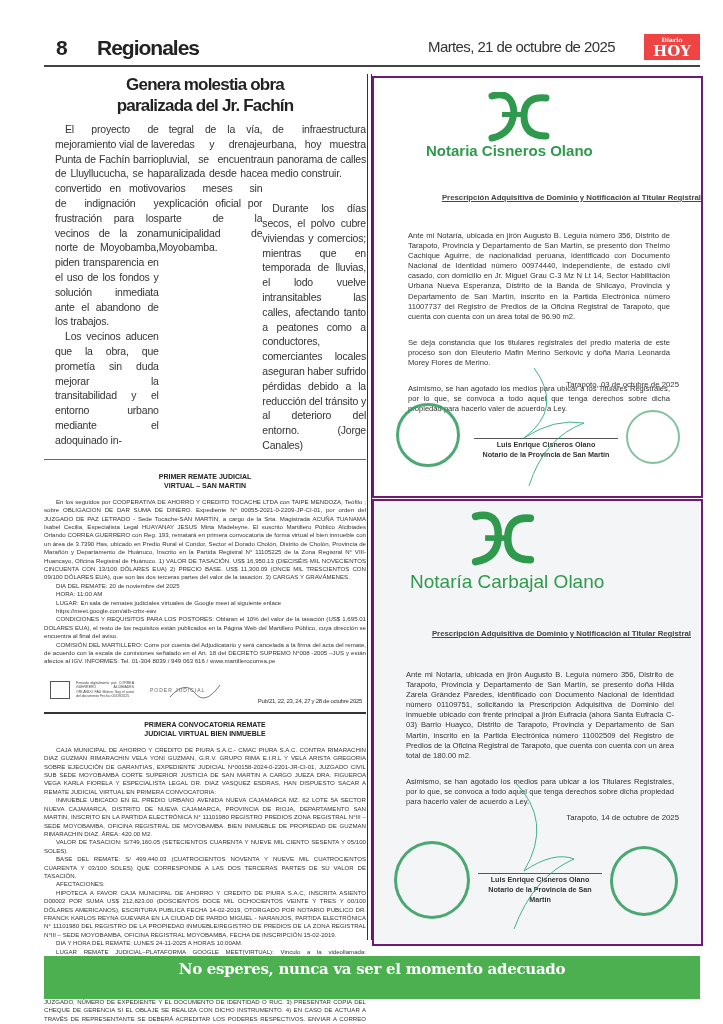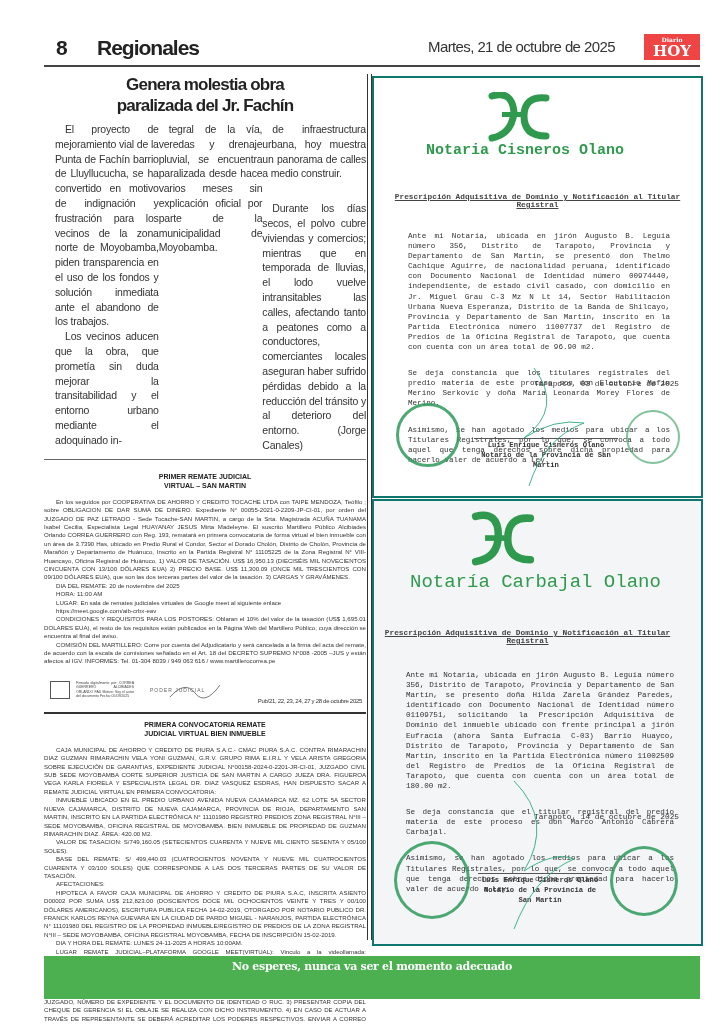--- a/index.html
+++ b/index.html
@@ -24,35 +24,35 @@
   .notice .title{text-align:center;font-weight:bold;font-size:7px;line-height:9px;margin:12px 0 8px;color:#222;}
   .notice p{margin:0;text-indent:12px;}
   .sigrow{display:flex;align-items:center;height:40px;margin-top:4px;position:relative;}
   .stamp{width:18px;height:16px;border:1px solid #555;margin-left:6px;}
   .stamptxt{font-size:3.5px;line-height:4.5px;margin-left:6px;width:58px;color:#444;}
   .pj{font-size:5px;margin-left:16px;color:#666;letter-spacing:1px;}
   .pub{position:absolute;right:4px;bottom:4px;font-size:6px;letter-spacing:-0.3px;}
   .sep2{height:2px;background:#333;margin-top:2px;}
 
   .vline{position:absolute;left:367px;top:74px;width:3px;height:866px;border-left:1px solid #333;border-right:1px solid #333;}
-  .ad{position:absolute;left:372px;width:327px;border:2px solid #0f766e;background:#fff;font-family:Liberation Mono, monospace;color:#333;}
+  .ad{position:absolute;left:372px;width:327px;border:2px solid #701a75;background:#fff;font-family:Liberation Sans, sans-serif;color:#333;}
   .ad1{top:76px;height:418px;}
   .ad2{top:499px;height:443px;background:#f4f5f7;}
   .ad .lg{position:absolute;left:0;width:100%;}
   .brand{position:absolute;color:#2f9a4d;font-weight:bold;font-size:15px;}
-  .adtitle{position:absolute;left:0;width:100%;text-align:center;font-weight:bold;font-size:7.8px;text-decoration:underline;color:#444;}
+  .adtitle{position:absolute;left:0;width:100%;text-align:right;font-weight:bold;font-size:7.8px;text-decoration:underline;color:#444;}
   .adbody{position:absolute;left:34px;width:262px;font-size:7.6px;line-height:10.1px;text-align:justify;}
   .adbody p{margin:16px 0 2px 0;}
   .adplace{position:absolute;right:22px;font-size:7.8px;}
   .signame{position:absolute;left:100px;width:144px;text-align:center;font-weight:bold;font-size:7.2px;line-height:10px;border-top:1px solid #555;padding-top:1px;}
   .seal{position:absolute;border-radius:50%;border:3px solid #2e9a5a;opacity:.85;}
   .seal.inner{border-width:2px;}
 
   .banner{position:absolute;left:44px;top:956px;width:656px;height:43px;background:#4caf50;}
-  .banner span{display:block;text-align:center;color:#fff;font-family:"DejaVu Serif",serif;font-weight:bold;font-size:11px;padding-top:4px;letter-spacing:-0.3px;}
+  .banner span{display:block;text-align:center;color:#fff;font-family:"DejaVu Serif",serif;font-weight:bold;font-size:15px;padding-top:4px;letter-spacing:-0.3px;}
 </style>
 </head>
 <body>
 
 <div class="hdr">
   <span class="pg">8</span>
   <span class="sec">Regionales</span>
   <span class="date">Martes, 21 de octubre de 2025</span>
   <div class="logo">
     <span class="d">Diario</span>
@@ -153,21 +153,20 @@
 <div class="ad ad2">
   <svg class="lg" style="top:10px;left:96px;width:66px;height:56px" viewBox="0 0 70 56">
     <path d="M6 4 Q30 -2 30 24 Q30 48 6 52" stroke="#2f9a4d" stroke-width="8" fill="none" stroke-linecap="round"></path>
     <path d="M64 6 Q40 4 40 28 Q40 50 64 50" stroke="#2f9a4d" stroke-width="8" fill="none" stroke-linecap="round"></path>
     <rect x="16" y="24" width="24" height="6" fill="#2f9a4d"></rect>
   </svg>
   <div class="brand" style="top:70px;left:36px;font-size:19px;font-weight:normal">Notaría Carbajal Olano</div>
   <div class="adtitle" style="top:128px;left:-10px">Prescripción Adquisitiva de Dominio y Notificación al Titular Registral</div>
   <div class="adbody" style="top:153px;left:32px;width:268px">
     <p>Ante mi Notaría, ubicada en jirón Augusto B. Leguía número 356, Distrito de Tarapoto, Provincia y Departamento de San Martín, se presento doña Hilda Zarela Grández Paredes, identificado con Documento Nacional de Identidad número 01109751, solicitando la Prescripción Adquisitiva de Dominio del inmueble ubicado con frente principal a jirón Eufracia (ahora Santa Eufracia C-03) Barrio Huayco, Distrito de Tarapoto, Provincia y Departamento de San Martín, inscrito en la Partida Electrónica número 11002509 del Registro de Predios de la Oficina Registral de Tarapoto, que cuenta con cuenta con un área total de 180.00 m2.</p>
-    <p>Se deja constancia que el titular registral del predio materia de este proceso es don Marco Antonio Cabrera Carbajal.</p>
     <p>Asimismo, se han agotado los medios para ubicar a los Titulares Registrales, por lo que, se convoca a todo aquel que tenga derechos sobre dicha propiedad para hacerlo valer de acuerdo a Ley.</p>
   </div>
   <div class="adplace" style="top:312px">Tarapoto, 14 de octubre de 2025</div>
   <div class="seal" style="left:20px;top:340px;width:70px;height:72px"></div>
   <div class="seal" style="left:236px;top:345px;width:62px;height:64px"></div>
   <div class="signame" style="top:372px;left:104px;width:124px">
     <div>Luis Enrique Cisneros Olano</div>
     <div>Notario de la Provincia de San Martín</div>
   </div>
   <svg style="position:absolute;left:120px;top:280px" width="100" height="150">

